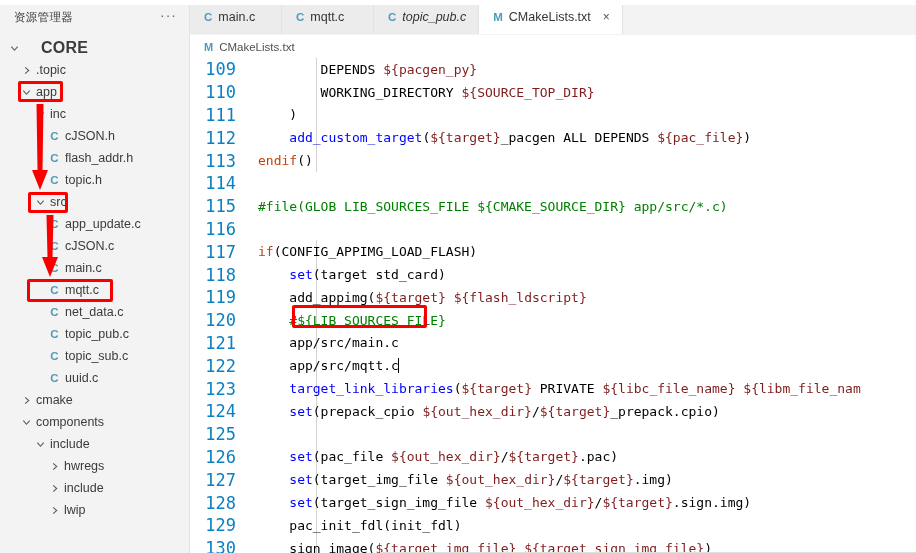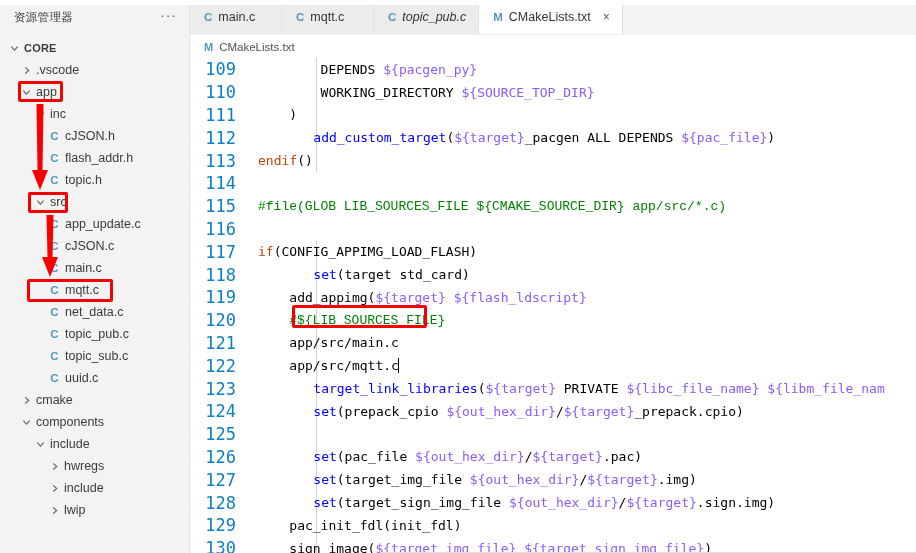--- a/index.html
+++ b/index.html
@@ -57,21 +57,21 @@
   .row {
     height: 22px;
     display: flex;
     align-items: center;
     font-size: 12.5px;
     color: #3b3b3b;
     white-space: nowrap;
     cursor: pointer;
     position: relative;
   }
-  .row.root { font-weight: bold; font-size: 11px; letter-spacing: .2px; }
+  .row.root { font-weight: bold; font-size: 16px; letter-spacing: .2px; gap: 17px; }
   .chev {
     width: 16px;
     flex: 0 0 16px;
     display: inline-flex;
     align-items: center;
     justify-content: center;
     color: #5a5a5a;
   }
   .chev svg { display: block; }
   .fileicon {
@@ -177,24 +177,24 @@
     font-size: 17px;
     font-family: "DejaVu Sans Mono", "Liberation Mono", monospace;
   }
   .codetext {
     flex: 1 1 auto;
     position: relative;
     padding-left: 10px;
     color: #000000;
     letter-spacing: 0px;
   }
-  .tok-var { color: #8b5cf6; }
-  .tok-fn  { color: #0000ff; margin-left: 24px; }
+  .tok-var { color: #7f1d1d; }
+  .tok-fn  { color: #0000ff; }
   .tok-kw  { color: #c2410c; }
-  .tok-com { color: #008000; font-family: Liberation Mono, monospace; }
+  .tok-com { color: #008000; }
   .tok-txt { color: #000000; }
 
   
   .guides {
     position: absolute;
     left: 58px; top: 0; bottom: 0;
     width: 400px;
     pointer-events: none;
   }
   .guide {
@@ -257,21 +257,21 @@
         </span>
         <span class="label">CORE</span>
       </div>
 
     <div class="row ind1">
           <span class="chev">
             <svg width="9" height="9" viewBox="0 0 10 10">
               <path d="M3.5 1.5 L7.5 5 L3.5 8.5" fill="none" stroke="currentColor" stroke-width="1.2"></path>
             </svg>
           </span>
-          <span class="label">.vscode</span>
+          <span class="label">.topic</span>
         </div>
         <div class="row ind1">
           <span class="chev">
             <svg width="9" height="9" viewBox="0 0 10 10">
               <path d="M1.5 3 L5 7 L8.5 3" fill="none" stroke="currentColor" stroke-width="1.2"></path>
             </svg>
           </span>
           <span class="label">app</span>
         </div>
         <div class="row ind2">

